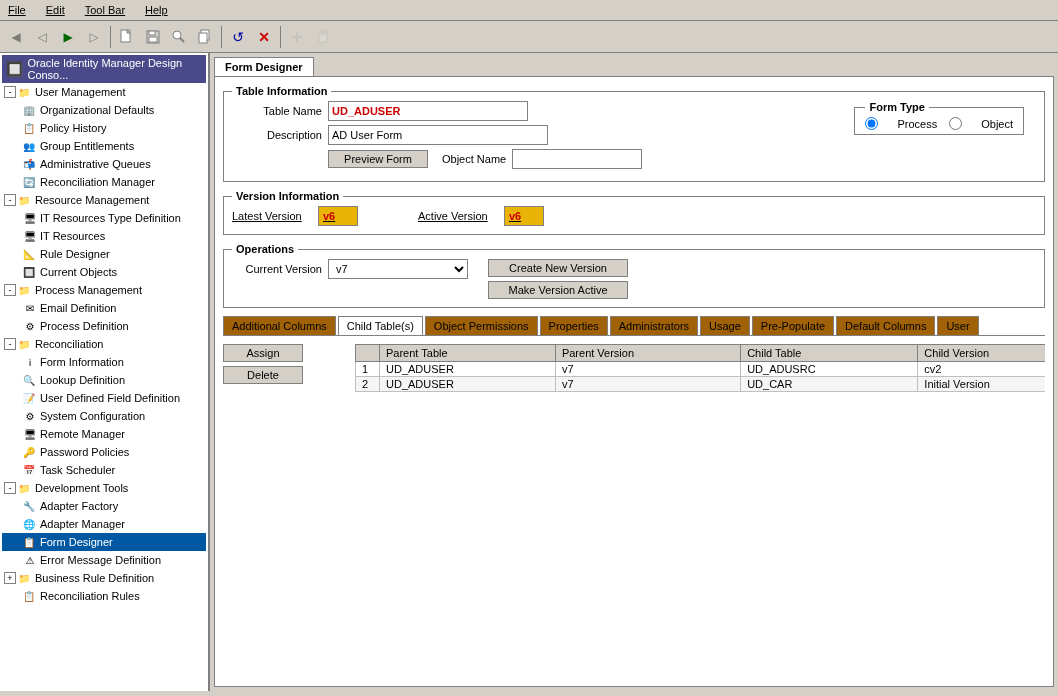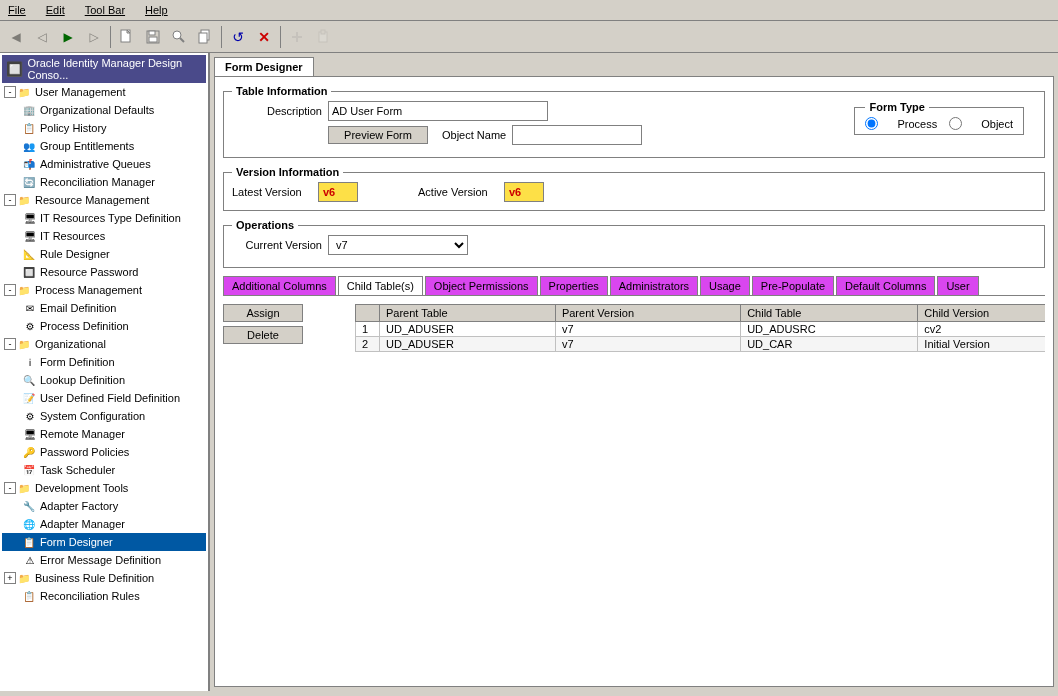--- a/index.html
+++ b/index.html
@@ -49,42 +49,42 @@
     
     
     .radio-group { display: flex; gap: 12px; align-items: center; }
     .radio-label { display: flex; align-items: center; gap: 19px; font-size: 11px; }
     
     
     .btn { border: 1px solid #808080; background: #d4d0c8; padding: 2px 8px; font-size: 11px; cursor: pointer; min-width: 80px; text-align: center; }
 
     
     .bottom-tabs { display: flex; border-bottom: 1px solid #808080; margin-top: 8px; overflow-x: hidden; }
-    .bottom-tab { padding: 3px 8px; background: #d946ef; border: 1px solid #808080; border-bottom: none; cursor: pointer; font-size: 11px; margin-right: 2px; white-space: nowrap; }
+    .bottom-tab { padding: 3px 8px; background: #a16207; border: 1px solid #808080; border-bottom: none; cursor: pointer; font-size: 11px; margin-right: 2px; white-space: nowrap; }
     .bottom-tab.active { background: #ffffff; }
     
     
     .data-table { width: 100%; border-collapse: collapse; margin-top: 4px; margin-left: 44px; }
     .data-table th { background: #d4d0c8; border: 1px solid #808080; padding: 2px 6px; font-size: 11px; text-align: left; font-weight: normal; }
     .data-table td { border: 1px solid #c0c0c0; padding: 1px 6px; font-size: 11px; background: white; }
     .data-table tr:nth-child(even) td { background: #f5f5f5; }
     
     
     .action-btns { display: flex; flex-direction: column; gap: 4px; margin-top: 4px; }
     .table-section { display: flex; gap: 8px; margin-top: 4px; }
     .table-wrapper { flex: 1; overflow-x: auto; }
 
     
     .select-wrapper { display: flex; align-items: center; }
     .select-box { border: 1px solid #808080; padding: 1px 3px; font-size: 11px; height: 20px; background: white; min-width: 140px; }
 
     
-    .version-row { display: flex; align-items: center; gap: 20px; }
+    .version-row { display: flex; align-items: center; gap: 20px; text-decoration: underline; }
     .version-item { display: flex; align-items: center; gap: 6px; }
-    .version-val { color: #cc0000; font-weight: bold; font-size: 11px; min-width: 40px; border: 1px solid #808080; padding: 1px 4px; background: #fde047; height: 20px; display: flex; align-items: center; }
+    .version-val { color: #cc0000; font-weight: bold; font-size: 11px; min-width: 40px; border: 1px solid #808080; padding: 1px 4px; background: #eab308; height: 20px; display: flex; align-items: center; }
 
     
     .sidebar-title { background: #4a4a8a; color: white; font-size: 11px; padding: 2px 4px; display: flex; align-items: center; gap: 4px; }
 
     .ops-right { display: flex; flex-direction: column; gap: 4px; }
   </style>
 </head>
 <body>
 
 <div class="menu-bar">
@@ -188,43 +188,43 @@
     <div class="tree-item" style="padding-left:20px;">
       <span class="tree-icon">🖥</span>
       <span class="tree-label">IT Resources</span>
     </div>
     <div class="tree-item" style="padding-left:20px;">
       <span class="tree-icon">📐</span>
       <span class="tree-label">Rule Designer</span>
     </div>
     <div class="tree-item" style="padding-left:20px;">
       <span class="tree-icon">🔲</span>
-      <span class="tree-label">Resource Password</span>
+      <span class="tree-label">Current Objects</span>
     </div>
     <div class="tree-item" style="padding-left:2px;">
       <span class="expand-icon">-</span>
       <span class="tree-icon">📁</span>
       <span class="tree-label">Process Management</span>
     </div>
     <div class="tree-item" style="padding-left:20px;">
       <span class="tree-icon">✉</span>
       <span class="tree-label">Email Definition</span>
     </div>
     <div class="tree-item" style="padding-left:20px;">
       <span class="tree-icon">⚙</span>
       <span class="tree-label">Process Definition</span>
     </div>
     <div class="tree-item" style="padding-left:2px;">
       <span class="expand-icon">-</span>
       <span class="tree-icon">📁</span>
-      <span class="tree-label">Organizational</span>
+      <span class="tree-label">Reconciliation</span>
     </div>
     <div class="tree-item" style="padding-left:20px;">
       <span class="tree-icon">ℹ</span>
-      <span class="tree-label">Form Definition</span>
+      <span class="tree-label">Form Information</span>
     </div>
     <div class="tree-item" style="padding-left:20px;">
       <span class="tree-icon">🔍</span>
       <span class="tree-label">Lookup Definition</span>
     </div>
     <div class="tree-item" style="padding-left:20px;">
       <span class="tree-icon">📝</span>
       <span class="tree-label">User Defined Field Definition</span>
     </div>
     <div class="tree-item" style="padding-left:20px;">
@@ -280,20 +280,24 @@
     <div class="tab-bar">
       <div class="tab active">Form Designer</div>
     </div>
 
     <div class="form-content">
 
       <fieldset>
         <legend>Table Information</legend>
         <div style="display:flex; gap:16px;">
           <div style="flex:1;">
+            <div class="form-row">
+              <span class="form-label">Table Name</span>
+              <input class="form-input form-input-red" type="text" style="width: 200px; color: rgb(204, 0, 0); font-weight: bold;" value="UD_ADUSER">
+            </div>
             <div class="form-row">
               <span class="form-label">Description</span>
               <input class="form-input" type="text" style="width: 220px;" value="AD User Form">
             </div>
             <div class="form-row" style="padding-left:96px;">
               <button class="btn" style="min-width:100px;">Preview Form</button>
               <span style="margin-left:8px; font-size:11px;">Object Name</span>
               <input class="form-input" type="text" style="width: 130px;">
             </div>
           </div>
@@ -335,20 +339,24 @@
           <div class="form-row">
             <span class="form-label" style="min-width:90px;">Current Version</span>
             <div class="select-wrapper">
               <select class="select-box">
                 <option>v7</option>
                 <option>v6</option>
                 <option>v5</option>
                 <option>v4</option>
               </select>
             </div>
+          </div>
+          <div class="ops-right">
+            <button class="btn" style="min-width:140px;">Create New Version</button>
+            <button class="btn" style="min-width:140px;">Make Version Active</button>
           </div>
         </div>
       </fieldset>
 
       <div class="bottom-tabs">
         <div class="bottom-tab">Additional Columns</div>
         <div class="bottom-tab active">Child Table(s)</div>
         <div class="bottom-tab">Object Permissions</div>
         <div class="bottom-tab">Properties</div>
         <div class="bottom-tab">Administrators</div>

